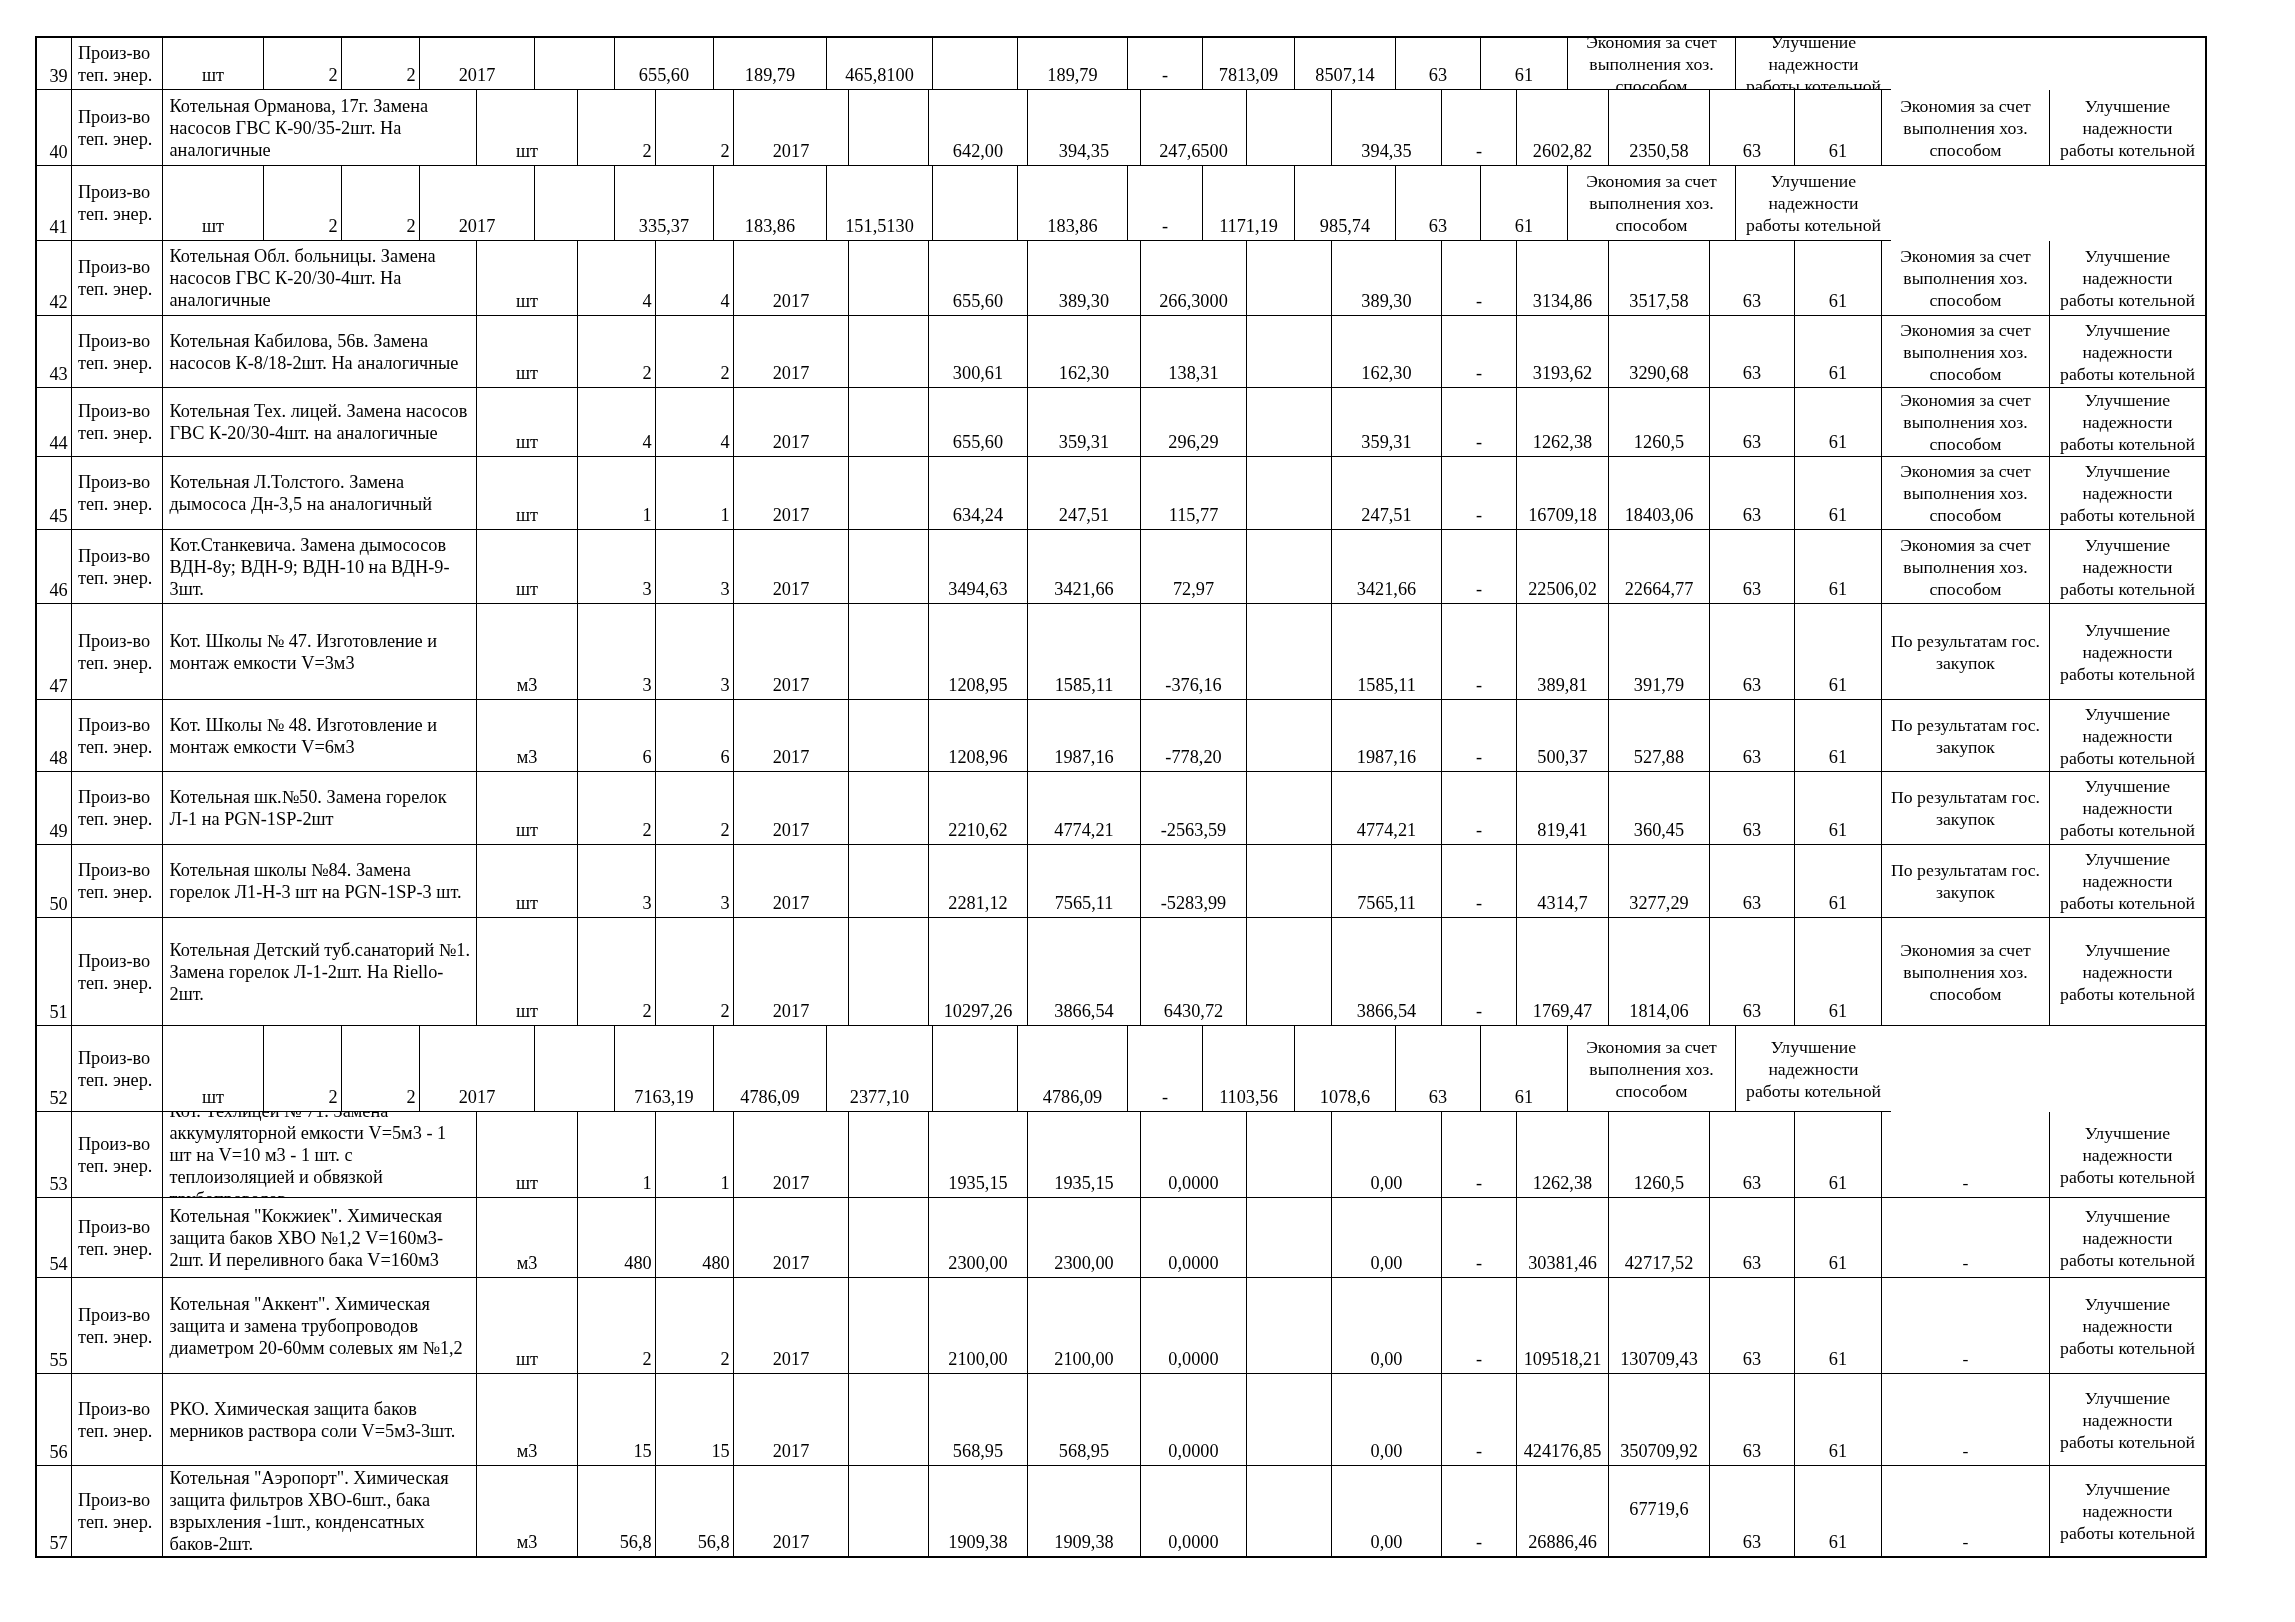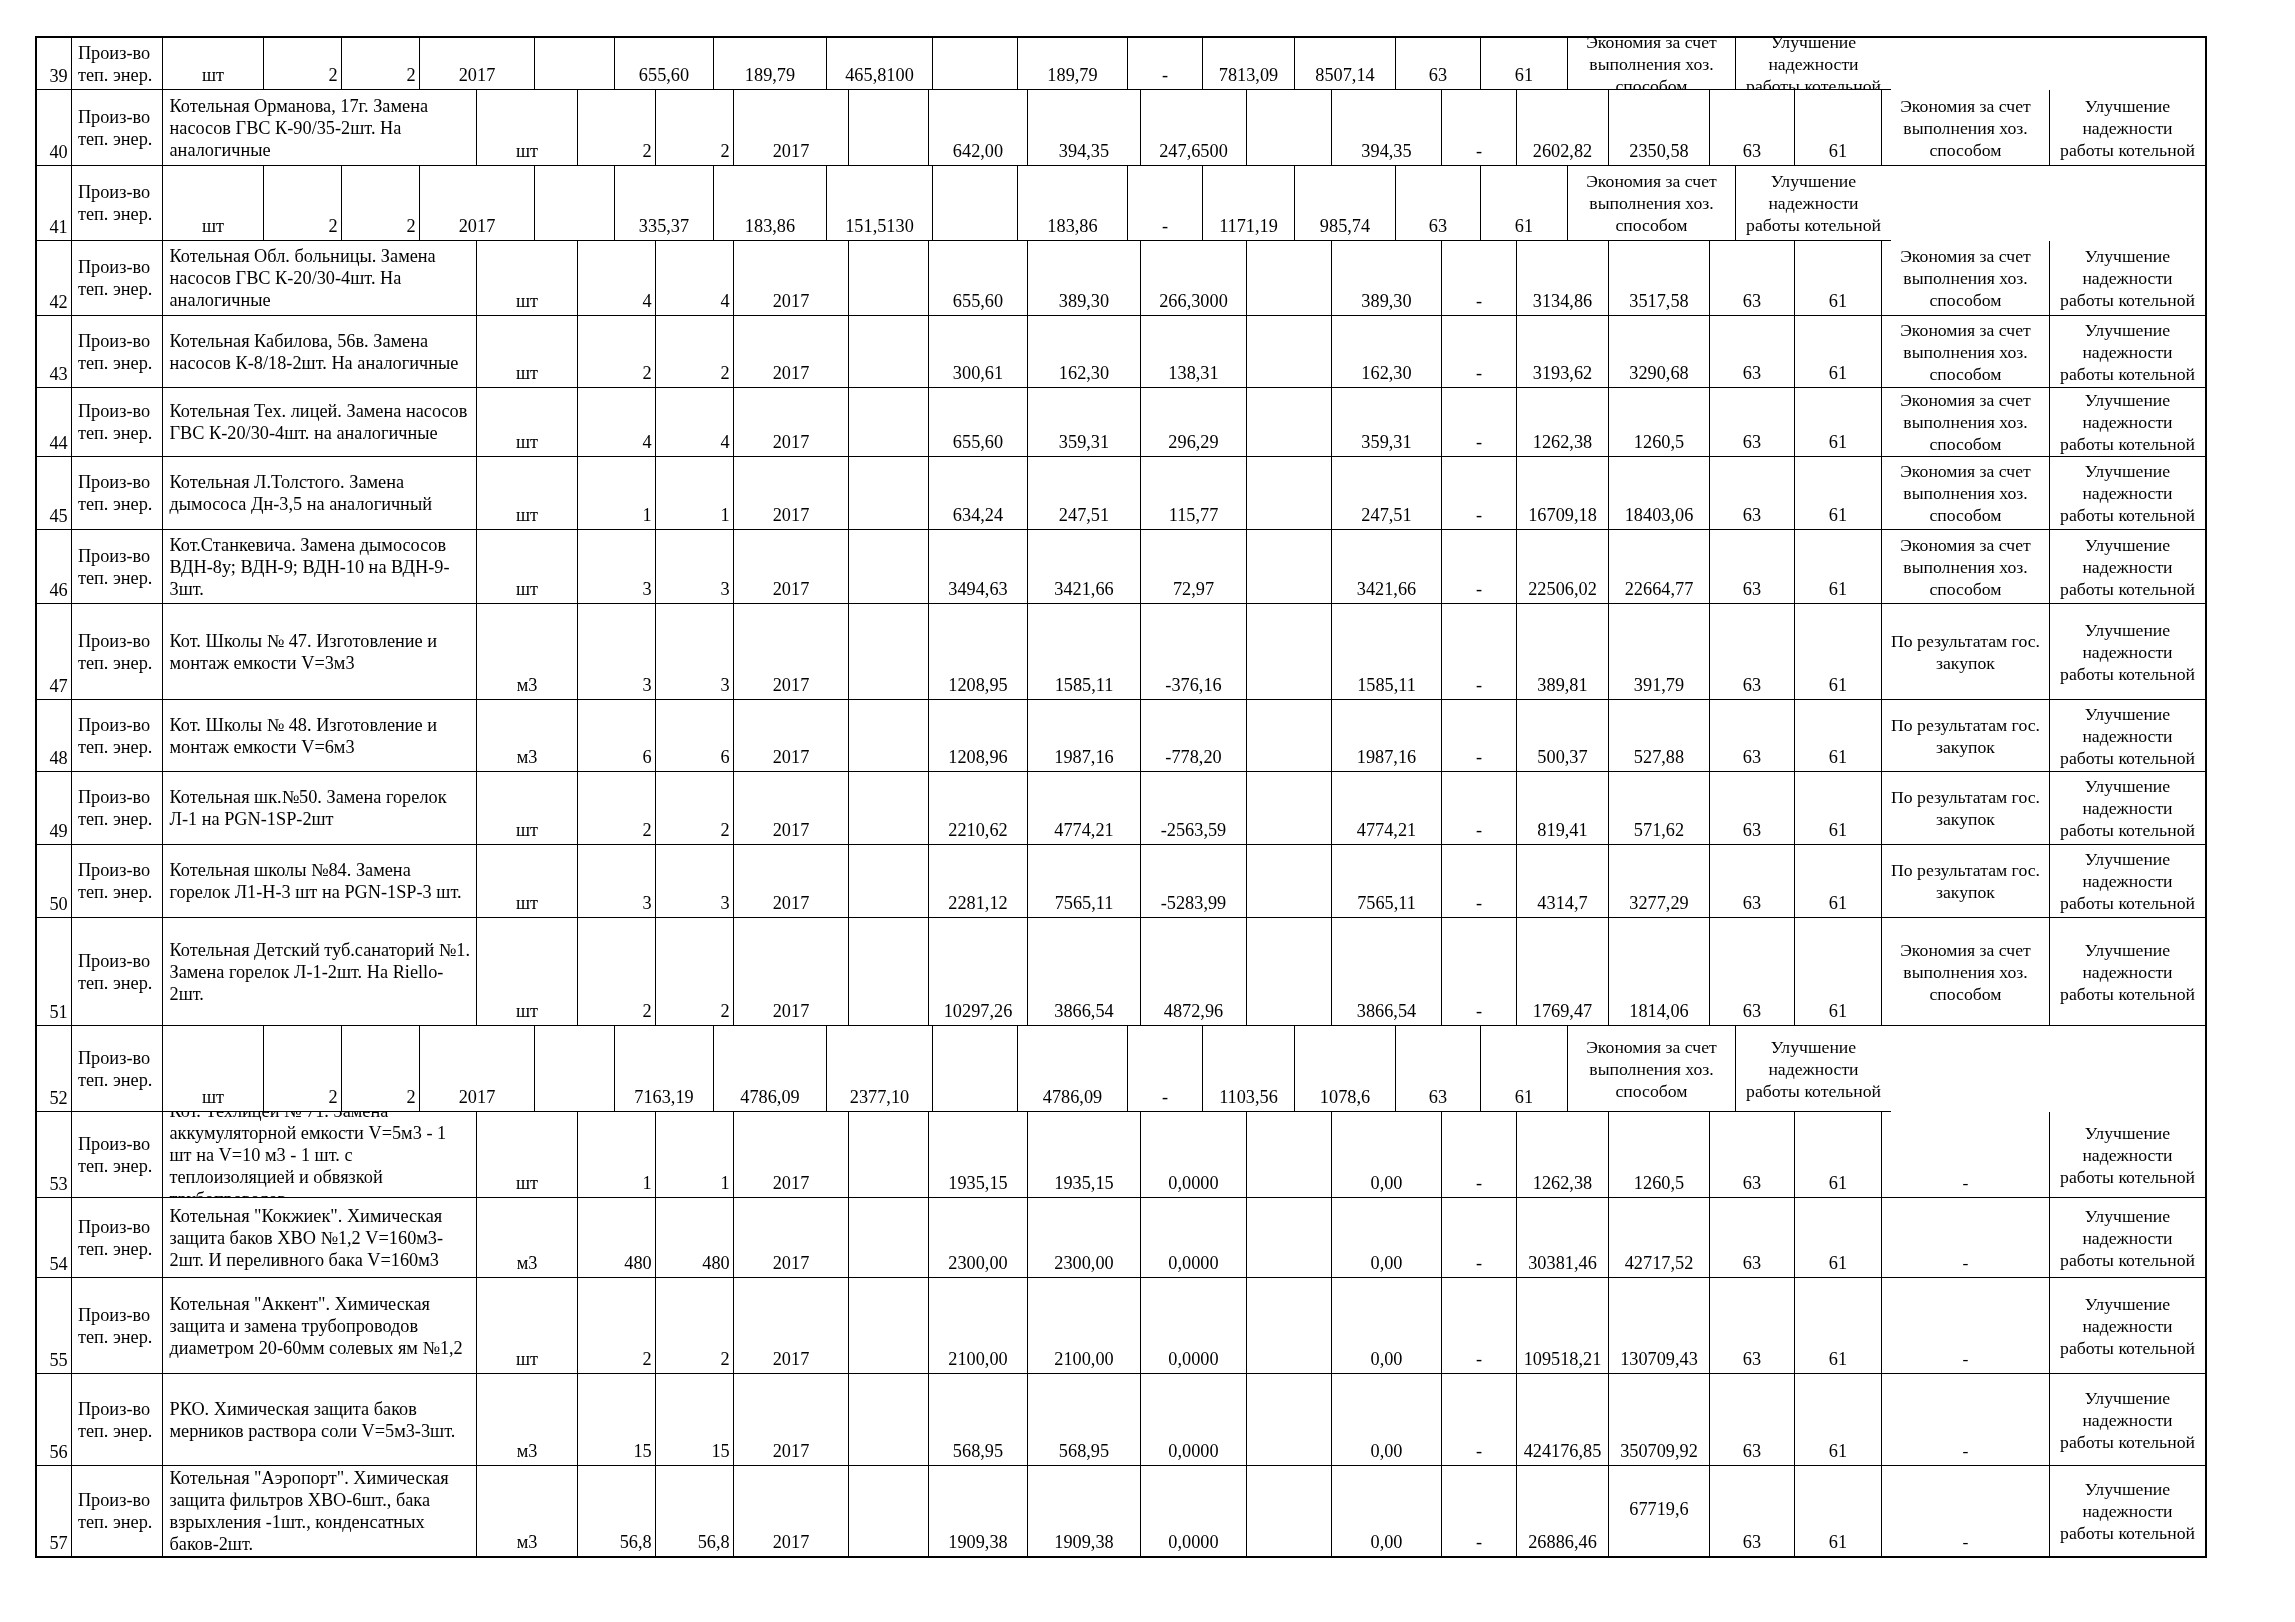--- a/index.html
+++ b/index.html
@@ -656,21 +656,21 @@
         <div class="cell c-money" style="width: 110px;">
           <span>4774,21</span>
         </div>
         <div class="cell c-money" style="width: 75px;">
           <span>-</span>
         </div>
         <div class="cell c-money" style="width: 92px;">
           <span>819,41</span>
         </div>
         <div class="cell c-money" style="width: 101px;">
-          <span>571,62</span>
+          <span>360,45</span>
         </div>
         <div class="cell c-money" style="width: 85px;">
           <span>63</span>
         </div>
         <div class="cell c-money" style="width: 87px;">
           <span>61</span>
         </div>
         <div class="cell c-method" style="width: 168px;">
           <span>По результатам гос. закупок</span>
         </div>
@@ -759,21 +759,21 @@
           <span>2017</span>
         </div>
         <div class="cell c-empty" style="width: 80px;"></div>
         <div class="cell c-money" style="width: 99px;">
           <span>10297,26</span>
         </div>
         <div class="cell c-money" style="width: 113px;">
           <span>3866,54</span>
         </div>
         <div class="cell c-money" style="width: 106px;">
-          <span>4872,96</span>
+          <span>6430,72</span>
         </div>
         <div class="cell c-empty" style="width: 85px;"></div>
         <div class="cell c-money" style="width: 110px;">
           <span>3866,54</span>
         </div>
         <div class="cell c-money" style="width: 75px;">
           <span>-</span>
         </div>
         <div class="cell c-money" style="width: 92px;">
           <span>1769,47</span>

